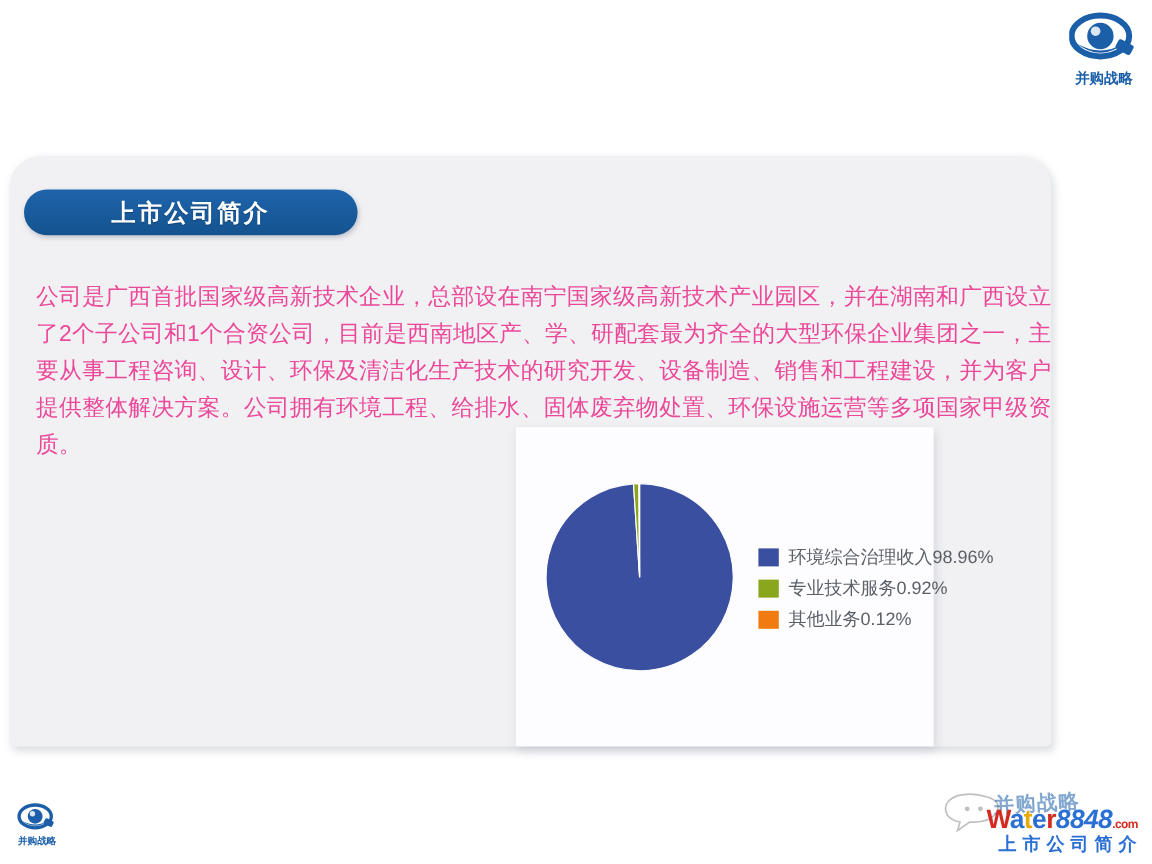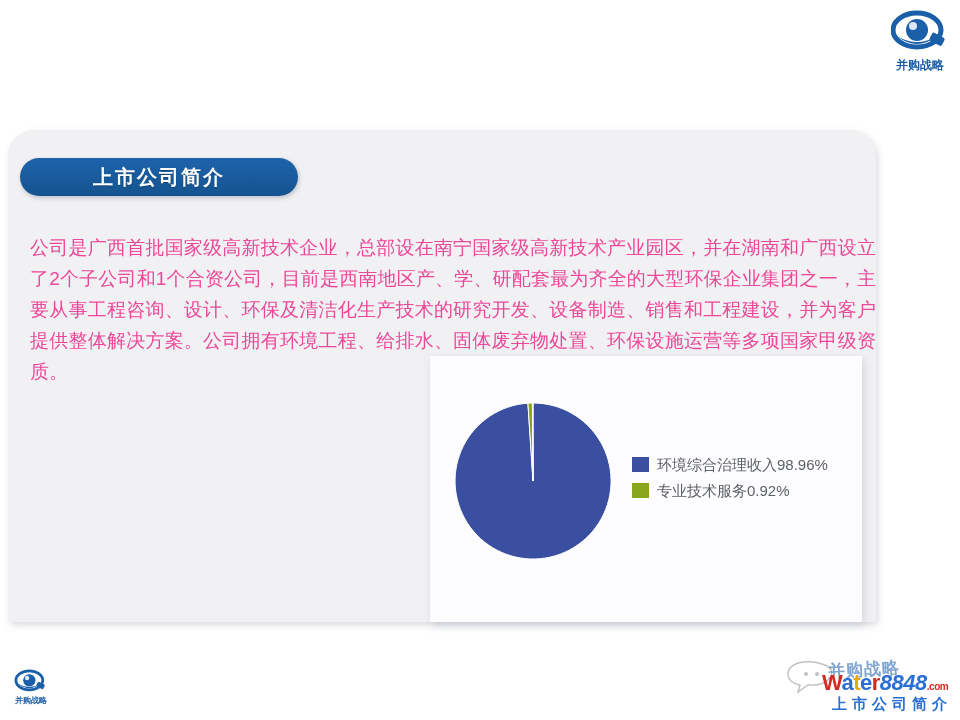--- a/index.html
+++ b/index.html
@@ -111,21 +111,21 @@
     line-height: 31px;
     color: #ec4899;
     text-align: justify;
     text-justify: inter-ideograph;
   }
 
   
   #chart-card {
     position: absolute;
     left: 430px; top: 356px;
-    width: 432px; height: 266px;
+    width: 348px; height: 266px;
     background: #fdfdff;
     box-shadow: 2px 3px 8px rgba(140,148,165,0.30);
   }
   #pie-wrap {
     position: absolute;
     left: 24px; top: 46px;
     width: 158px; height: 158px;
   }
   #pie-svg { display: block; }
 
@@ -238,20 +238,24 @@
     </div>
 
     <div id="chart-legend">
       <div class="legend-row">
         <span class="legend-swatch" style="background: rgb(58, 79, 160);"></span>
         <span class="legend-text">环境综合治理收入98.96%</span>
       </div>
       <div class="legend-row">
         <span class="legend-swatch" style="background: rgb(138, 166, 28);"></span>
         <span class="legend-text">专业技术服务0.92%</span>
+      </div>
+      <div class="legend-row">
+        <span class="legend-swatch" style="background: rgb(240, 124, 17);"></span>
+        <span class="legend-text">其他业务0.12%</span>
       </div>
     </div>
   </div>
 
   <div id="footer-logo" class="brand-logo">
     <svg width="34" height="28" viewBox="0 0 58 50">
       <ellipse cx="26" cy="22" rx="24" ry="17" fill="none" stroke="#1b5fa8" stroke-width="5"></ellipse>
       <circle cx="26" cy="22" r="11" fill="#1b5fa8"></circle>
       <circle cx="22" cy="18" r="4" fill="#ffffff" opacity="0.85"></circle>
       <path d="M6 28 Q26 44 46 28 Q26 40 6 28 Z" fill="#1b5fa8"></path>

